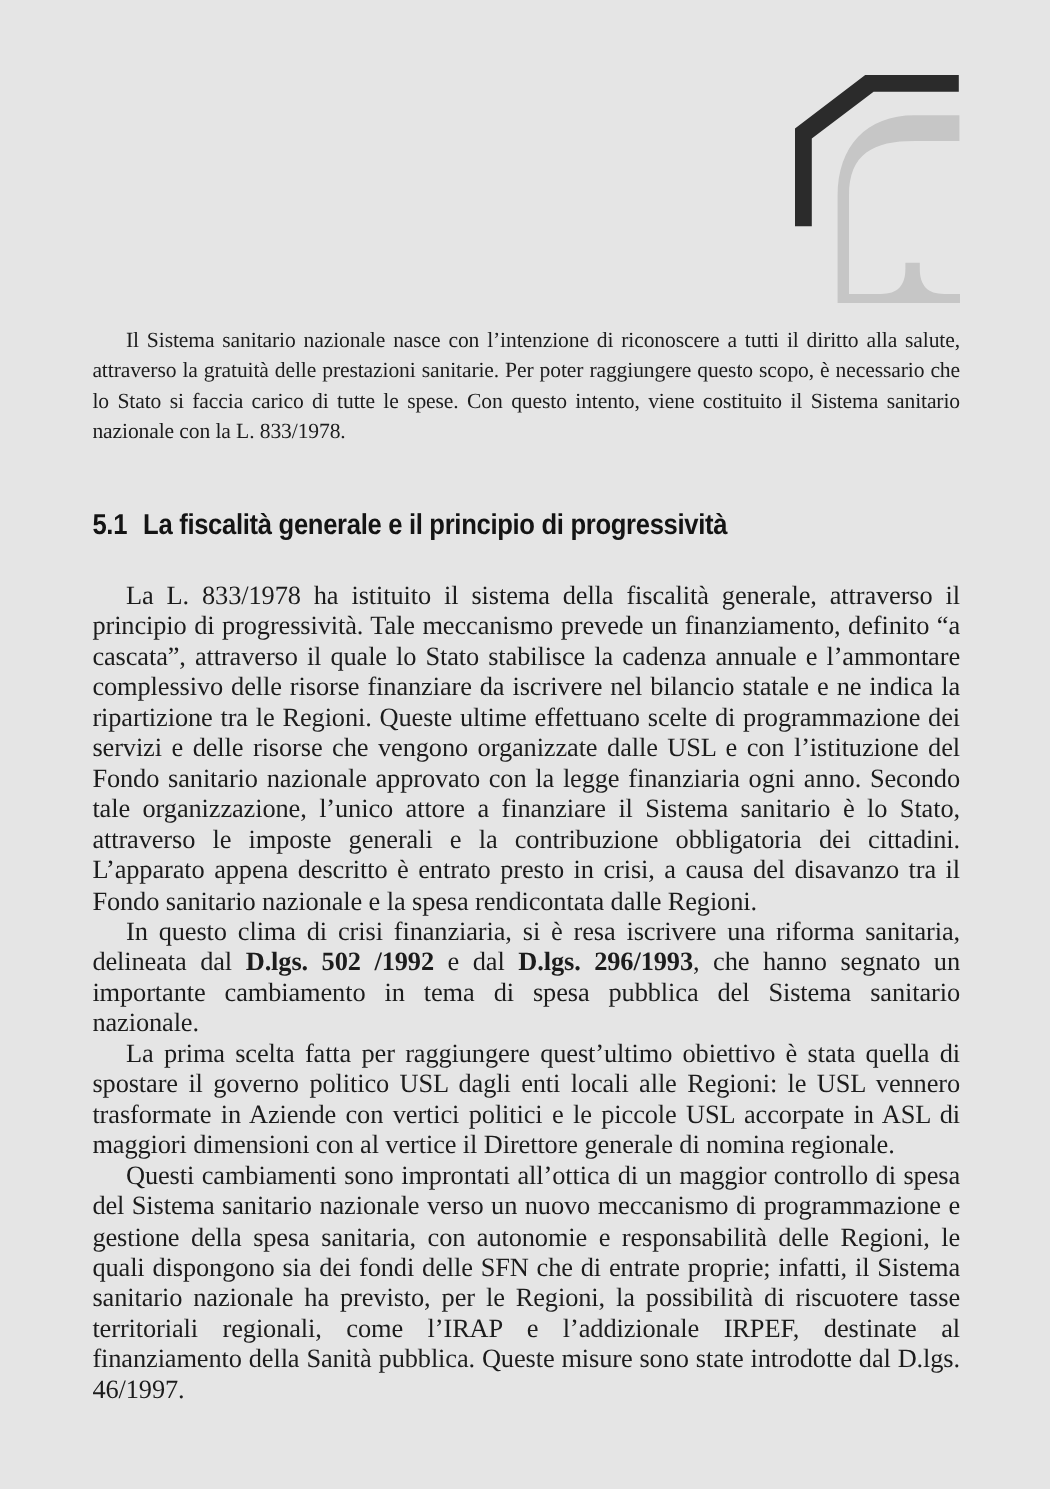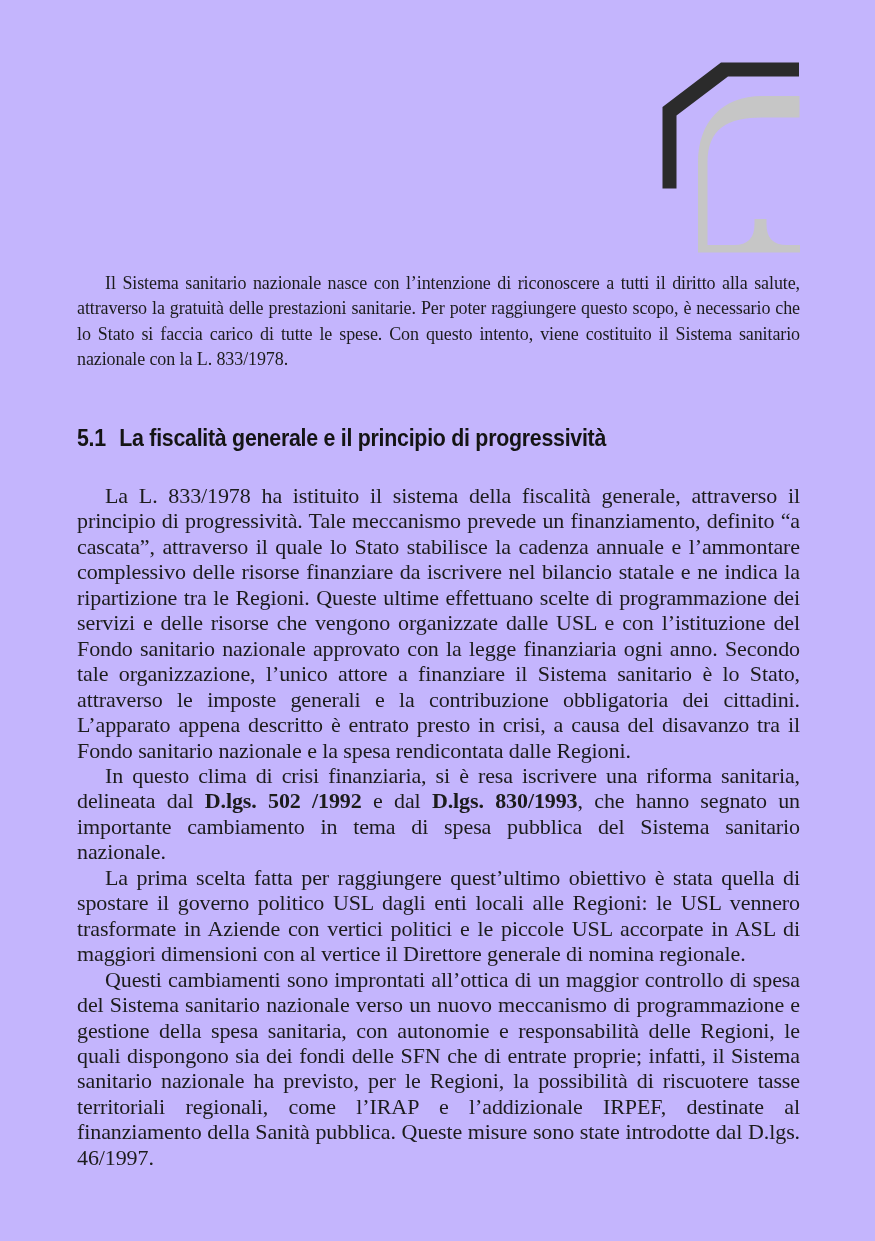--- a/index.html
+++ b/index.html
@@ -5,21 +5,21 @@
   html, body { margin: 0; padding: 0; }
   body {
     width: 875px; height: 1241px;
     background: #ffffff;
     position: relative;
     font-family: "Liberation Serif", serif;
     overflow: hidden;
   }
   .page {
     position: absolute; inset: 0;
-    background: #c4b5fd;
+    background: #e5e5e5;
   }
   .logo {
     position: absolute;
     left: 660px; top: 55px;
     width: 145px; height: 200px;
   }
   .opening {
     position: absolute;
     left: 77px; top: 271px;
     width: 723px;
@@ -89,18 +89,18 @@
   <div class="opening">
     <p><span>Il Sistema sanitario nazionale nasce con l’intenzione di riconoscere a tutti il diritto alla salute, attraverso la gratuità delle prestazioni sanitarie. Per poter raggiungere questo scopo, è necessario che lo Stato si faccia carico di tutte le spese. Con questo intento, viene costituito il Sistema sanitario nazionale con la L. 833/1978.</span></p>
   </div>
 
   <h2 class="heading">
     <span class="sec-num">5.1</span><span>La fiscalità generale e il principio di progressività</span>
   </h2>
 
   <div class="bodytext">
       <p><span>La L. 833/1978 ha istituito il sistema della fiscalità generale, attraverso il principio di progressività. Tale meccanismo prevede un finanziamento, definito “a cascata”, attraverso il quale lo Stato stabilisce la cadenza annuale e l’ammontare complessivo delle risorse finanziare da iscrivere nel bilancio statale e ne indica la ripartizione tra le Regioni. Queste ultime effettuano scelte di programmazione dei servizi e delle risorse che vengono organizzate dalle USL e con l’istituzione del Fondo sanitario nazionale approvato con la legge finanziaria ogni anno. Secondo tale organizzazione, l’unico attore a finanziare il Sistema sanitario è lo Stato, attraverso le imposte generali e la contribuzione obbligatoria dei cittadini. L’apparato appena descritto è entrato presto in crisi, a causa del disavanzo tra il Fondo sanitario nazionale e la spesa rendicontata dalle Regioni.</span></p>
-      <p><span>In questo clima di crisi finanziaria, si è resa iscrivere una riforma sanitaria, delineata dal </span><strong>D.lgs. 502 /1992</strong><span> e dal </span><strong>D.lgs. 830/1993</strong><span>, che hanno segnato un importante cambiamento in tema di spesa pubblica del Sistema sanitario nazionale.</span></p>
+      <p><span>In questo clima di crisi finanziaria, si è resa iscrivere una riforma sanitaria, delineata dal </span><strong>D.lgs. 502 /1992</strong><span> e dal </span><strong>D.lgs. 296/1993</strong><span>, che hanno segnato un importante cambiamento in tema di spesa pubblica del Sistema sanitario nazionale.</span></p>
       <p><span>La prima scelta fatta per raggiungere quest’ultimo obiettivo è stata quella di spostare il governo politico USL dagli enti locali alle Regioni: le USL vennero trasformate in Aziende con vertici politici e le piccole USL accorpate in ASL di maggiori dimensioni con al vertice il Direttore generale di nomina regionale.</span></p>
       <p><span>Questi cambiamenti sono improntati all’ottica di un maggior controllo di spesa del Sistema sanitario nazionale verso un nuovo meccanismo di programmazione e gestione della spesa sanitaria, con autonomie e responsabilità delle Regioni, le quali dispongono sia dei fondi delle SFN che di entrate proprie; infatti, il Sistema sanitario nazionale ha previsto, per le Regioni, la possibilità di riscuotere tasse territoriali regionali, come l’IRAP e l’addizionale IRPEF, destinate al finanziamento della Sanità pubblica. Queste misure sono state introdotte dal D.lgs. 46/1997.</span></p>
     </div>
 
 </div>
 
 </body></html>

